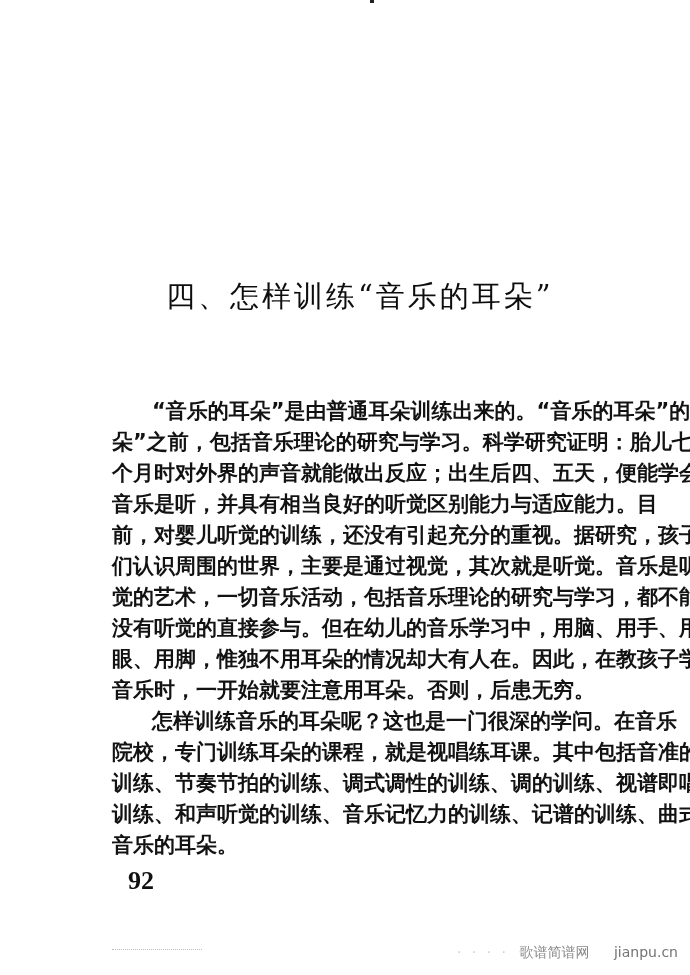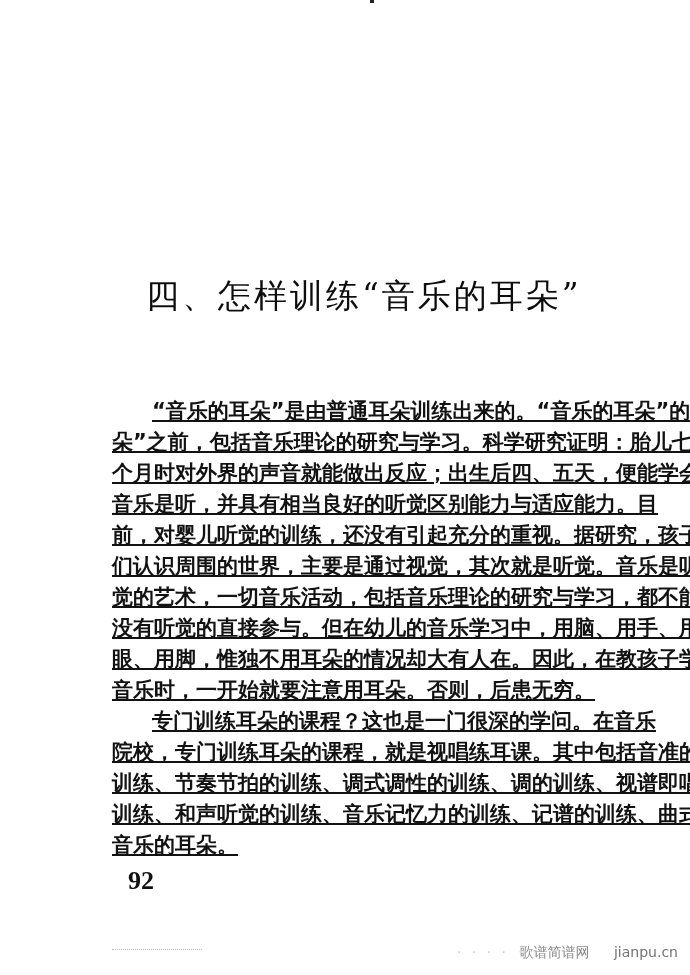--- a/index.html
+++ b/index.html
@@ -18,24 +18,24 @@
     .top-mark {
       position: absolute;
       left: 370px;
       top: 0px;
       width: 4px;
       height: 3px;
       background: #222;
     }
     .chapter-title {
       position: absolute;
-      left: 146px;
+      left: 166px;
       top: 274px;
       width: 450px;
-      font-size: 33px;
+      font-size: 29px;
       line-height: 44px;
       font-weight: normal;
       letter-spacing: 3px;
       white-space: nowrap;
       color: #0d0d0d;
       margin: 0;
     }
     .body-text {
       position: absolute;
       left: 112px;
@@ -47,21 +47,20 @@
       display: block;
       height: 31px;
       font-size: 21px;
       line-height: 31px;
       font-weight: bold;
       white-space: nowrap;
       text-align: justify;
       text-align-last: justify;
       color: #121212;
       font-family: "DejaVu Sans", "Liberation Sans", sans-serif;
-      text-decoration: underline;
     }
     .line.last {
       text-align-last: left;
     }
     .line.indent {
       padding-left: 40px;
     }
     .page-number {
       position: absolute;
       left: 128px;
@@ -111,21 +110,21 @@
   <span class="line indent">“音乐的耳朵”是由普通耳朵训练出来的。“音乐的耳朵”的</span>
   <span class="line">朵”之前，包括音乐理论的研究与学习。科学研究证明：胎儿七</span>
   <span class="line">个月时对外界的声音就能做出反应；出生后四、五天，便能学会</span>
   <span class="line">音乐是听，并具有相当良好的听觉区别能力与适应能力。目</span>
   <span class="line">前，对婴儿听觉的训练，还没有引起充分的重视。据研究，孩子</span>
   <span class="line">们认识周围的世界，主要是通过视觉，其次就是听觉。音乐是听</span>
   <span class="line">觉的艺术，一切音乐活动，包括音乐理论的研究与学习，都不能</span>
   <span class="line">没有听觉的直接参与。但在幼儿的音乐学习中，用脑、用手、用</span>
   <span class="line">眼、用脚，惟独不用耳朵的情况却大有人在。因此，在教孩子学</span>
   <span class="line last">音乐时，一开始就要注意用耳朵。否则，后患无穷。</span>
-  <span class="line indent">专门训练耳朵的课程？这也是一门很深的学问。在音乐</span>
+  <span class="line indent">怎样训练音乐的耳朵呢？这也是一门很深的学问。在音乐</span>
   <span class="line">院校，专门训练耳朵的课程，就是视唱练耳课。其中包括音准的</span>
   <span class="line">训练、节奏节拍的训练、调式调性的训练、调的训练、视谱即唱的</span>
   <span class="line">训练、和声听觉的训练、音乐记忆力的训练、记谱的训练、曲式结</span>
   <span class="line last">音乐的耳朵。</span>
 </div>
 
 <div class="page-number">92</div>
 
 <div class="bottom-noise"></div>
 

